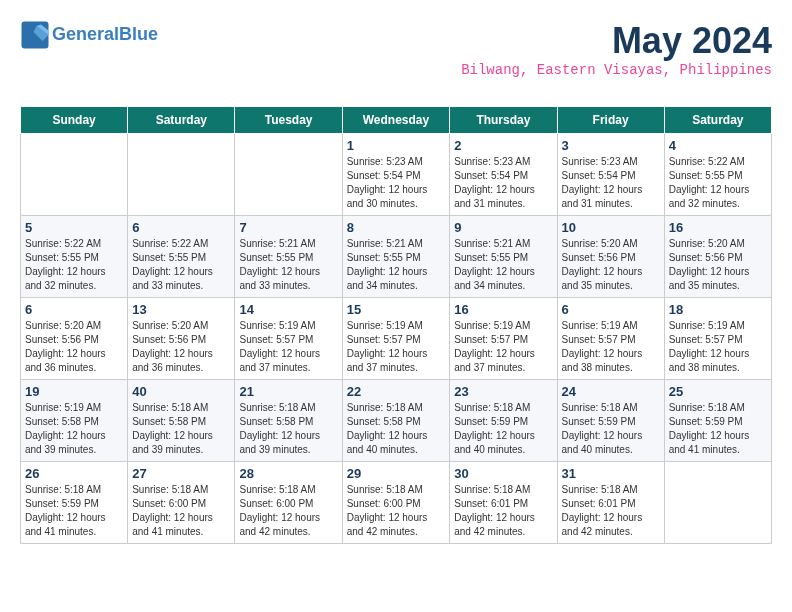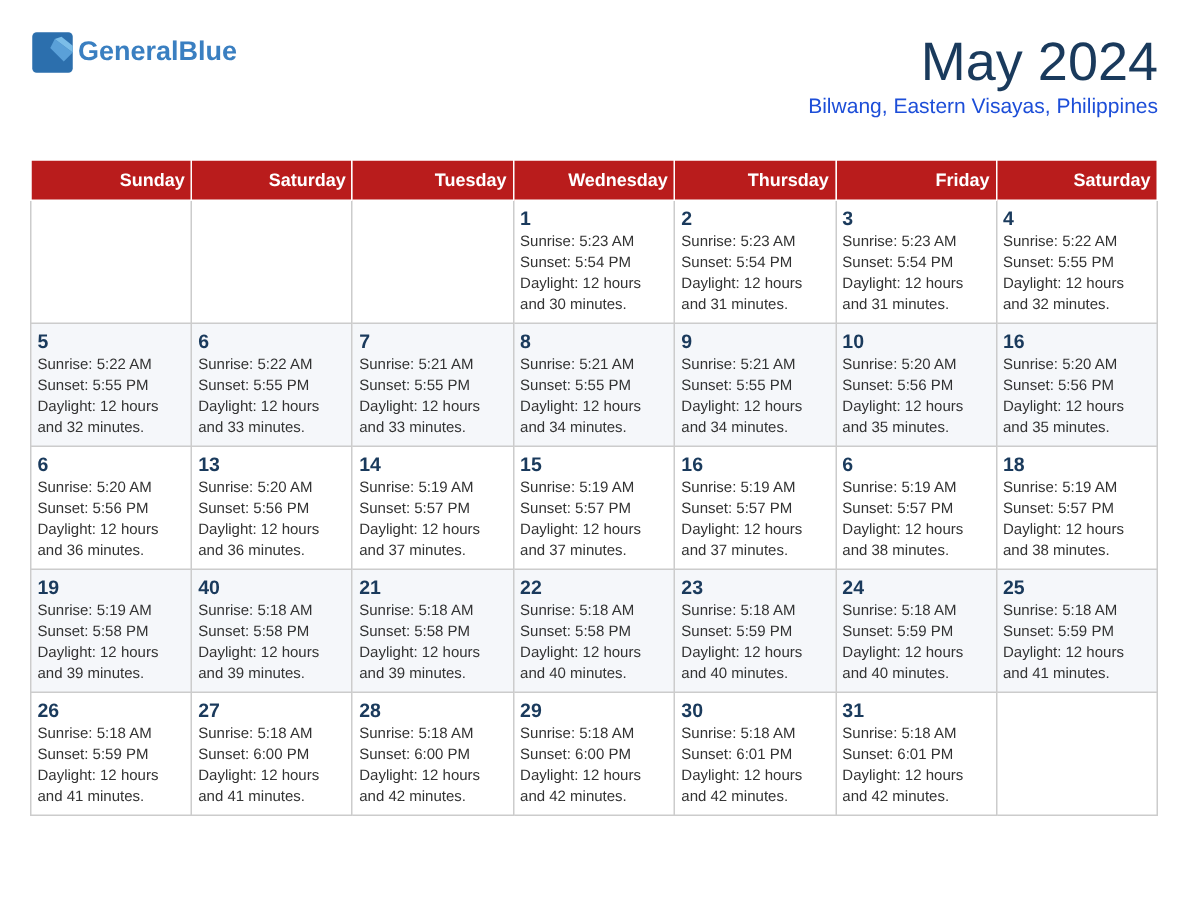--- a/index.html
+++ b/index.html
@@ -32,37 +32,38 @@
     .logo-icon {
       width: 30px;
       height: 30px;
       margin-right: 2px;
     }
     .title-block {
       text-align: right;
     }
     .month-title {
       font-size: 36px;
-      font-weight: normal;
+      font-weight: bold;
       color: #1a3a5c;
     }
     .location {
       font-size: 14px;
-      color: #1d4ed8;
+      color: #ec4899;
+      font-family: Liberation Mono, monospace;
     }
     .calendar {
       width: 100%;
       border-collapse: collapse;
       font-size: 11px;
     }
     .calendar th {
-      background-color: #b91c1c;
+      background-color: #0f766e;
       color: #fff;
       padding: 6px 4px;
-      text-align: right;
+      text-align: center;
       font-size: 12px;
       border: 1px solid #fff;
     }
     .calendar td {
       border: 1px solid #ccc;
       vertical-align: top;
       padding: 4px;
       min-height: 80px;
       width: 108px;
       background: #fff;

